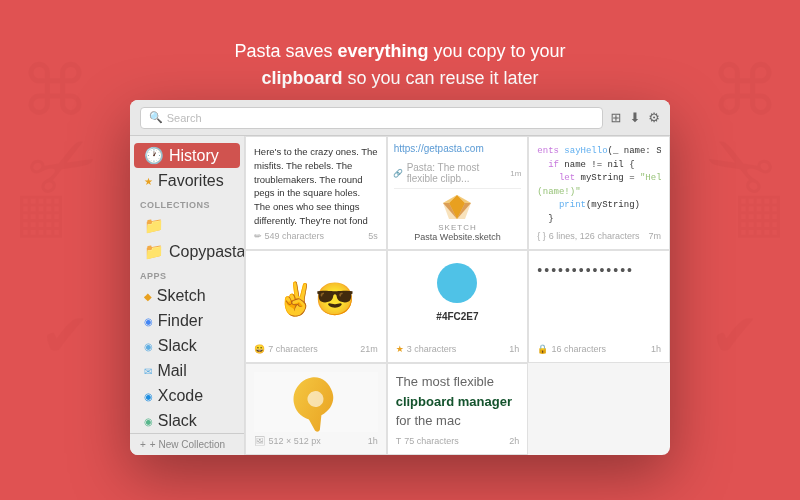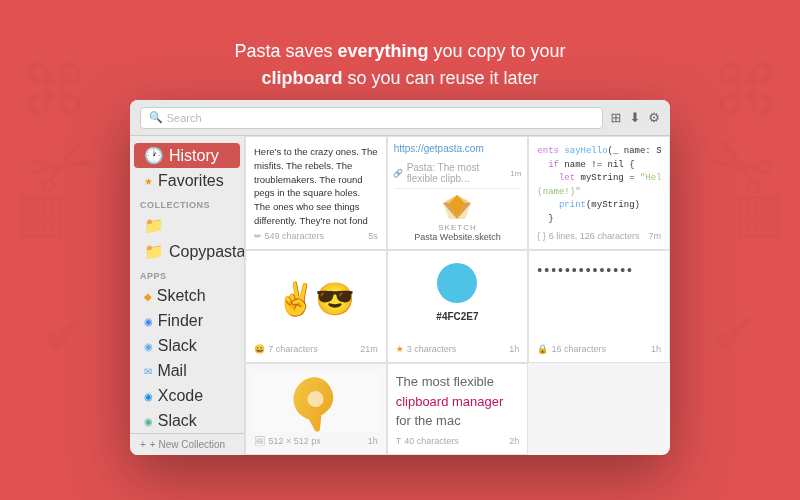--- a/index.html
+++ b/index.html
@@ -202,22 +202,22 @@
       background: #f9f9f9;
     }
 
     
     .clip-flexible-text {
       font-size: 13px;
       color: #666;
       line-height: 1.5;
     }
     .clip-flexible-text strong {
-      color: #be185d;
-      font-weight: 400;
+      color: #14532d;
+      font-weight: 700;
     }
 
     
     .bg-scissors-left {
       position: absolute;
       left: 30px;
       top: 120px;
       font-size: 80px;
       opacity: 0.15;
       color: #c04040;
@@ -530,21 +530,21 @@
 
       <div class="clip-card">
         <div class="clip-content clip-flexible-text">
           <span>The most flexible</span><br>
           <strong>clipboard manager</strong><br>
           <span>for the mac</span>
         </div>
         <div class="clip-footer">
           <div class="clip-footer-left">
             <span>T</span>
-            <span>40 characters</span>
+            <span>75 characters</span>
           </div>
           <span>2h</span>
         </div>
       </div>
 
     </div>
   </div>
 </div>
 
 </body></html>

